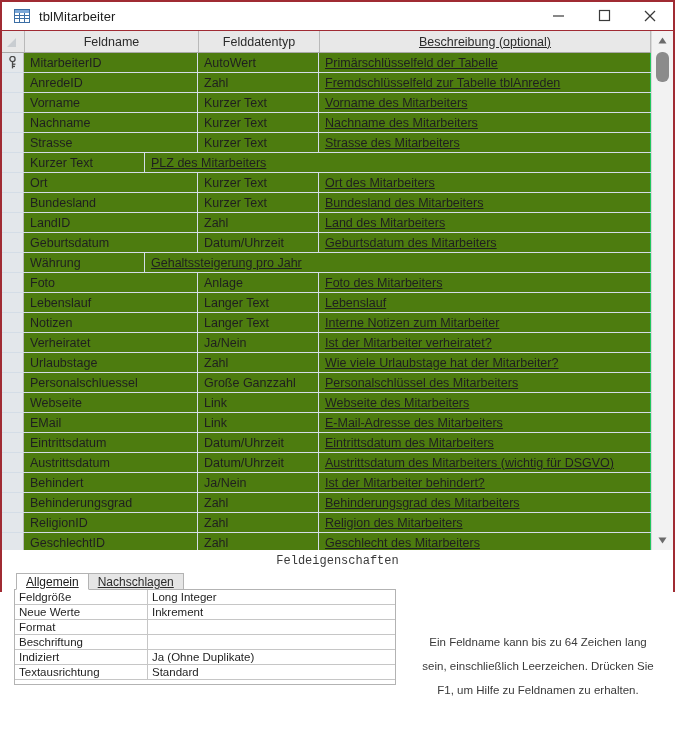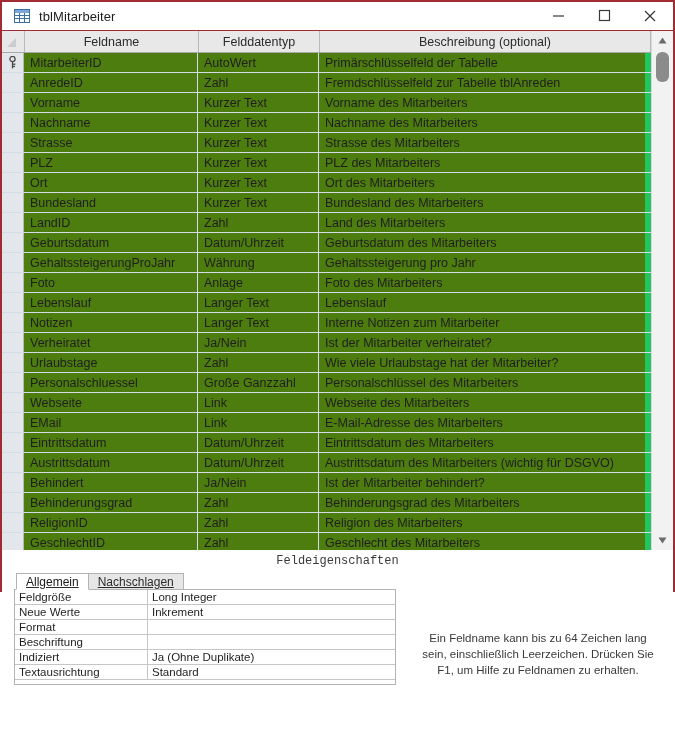--- a/index.html
+++ b/index.html
@@ -72,21 +72,21 @@
   }
   .hdr-cell{
     display:flex;align-items:center;justify-content:center;
     font-size:12.5px;color:#2b2b2b;
     border-right:1px solid #b9b9b9;
     box-sizing:border-box;
     background:#e8e8e8;
   }
   .col-name{width:174px;min-width:174px;}
   .col-type{width:121px;min-width:121px;}
-  .col-desc{flex:1 1 auto;}
+  .col-desc{flex:1 1 auto;text-decoration:underline;}
   .rows{flex:1 1 auto;overflow:hidden;}
   .row{
     display:flex;height:19px;min-height:19px;
     border-bottom:1px solid #d4dde7;
     background:#4d7c0f;
   }
   .sel{
     width:22px;min-width:22px;
     background:#e3e7eb;
     border-right:1px solid #b9b9b9;
@@ -95,21 +95,21 @@
     display:flex;align-items:center;justify-content:center;
   }
   .cell{
     box-sizing:border-box;
     padding-left:6px;
     display:flex;align-items:center;
     font-size:12.5px;color:#1f1f1f;
     border-right:1px solid #d4dde7;
     overflow:hidden;white-space:nowrap;
   }
-  .cell.desc{border-right:6px solid #22c55e;text-align:center;}
+  .cell.desc{border-right:1px solid #22c55e;text-align:center;}
   
   .vscroll{
     width:21px;min-width:21px;
     background:#f2f2f2;
     border-left:1px solid #d9d9d9;
     position:relative;
     display:flex;flex-direction:column;align-items:center;
   }
   .vs-btn{
     width:21px;height:19px;display:flex;align-items:center;justify-content:center;
@@ -183,21 +183,21 @@
     flex:1 1 auto;
     padding-left:4px;
     display:flex;align-items:center;
     font-size:11.5px;color:#1f1f1f;
   }
   .prop-filler{border-bottom:none;}
   .help{
     position:absolute;
     left:418px;top:58px;width:236px;
     text-align:center;
-    font-size:11.5px;line-height:16px;color:#3a3a3a;
+    font-size:11.5px;line-height:24px;color:#3a3a3a;
   }
 </style>
 </head>
 <body>
 
 <div class="window">
 
   <div class="titlebar">
     <span class="title-icon">
       <svg width="16" height="14" viewBox="0 0 16 14">
@@ -273,21 +273,20 @@
             <div class="cell desc col-desc">Nachname des Mitarbeiters</div>
           </div>
           <div class="row">
             <div class="sel"></div>
             <div class="cell col-name">Strasse</div>
             <div class="cell col-type">Kurzer Text</div>
             <div class="cell desc col-desc">Strasse des Mitarbeiters</div>
           </div>
           <div class="row">
             <div class="sel"></div>
-            <div class="cell col-name">PLZ</div>
             <div class="cell col-type">Kurzer Text</div>
             <div class="cell desc col-desc">PLZ des Mitarbeiters</div>
           </div>
           <div class="row">
             <div class="sel"></div>
             <div class="cell col-name">Ort</div>
             <div class="cell col-type">Kurzer Text</div>
             <div class="cell desc col-desc">Ort des Mitarbeiters</div>
           </div>
           <div class="row">
@@ -303,21 +302,20 @@
             <div class="cell desc col-desc">Land des Mitarbeiters</div>
           </div>
           <div class="row">
             <div class="sel"></div>
             <div class="cell col-name">Geburtsdatum</div>
             <div class="cell col-type">Datum/Uhrzeit</div>
             <div class="cell desc col-desc">Geburtsdatum des Mitarbeiters</div>
           </div>
           <div class="row">
             <div class="sel"></div>
-            <div class="cell col-name">GehaltssteigerungProJahr</div>
             <div class="cell col-type">Währung</div>
             <div class="cell desc col-desc">Gehaltssteigerung pro Jahr</div>
           </div>
           <div class="row">
             <div class="sel"></div>
             <div class="cell col-name">Foto</div>
             <div class="cell col-type">Anlage</div>
             <div class="cell desc col-desc">Foto des Mitarbeiters</div>
           </div>
           <div class="row">

